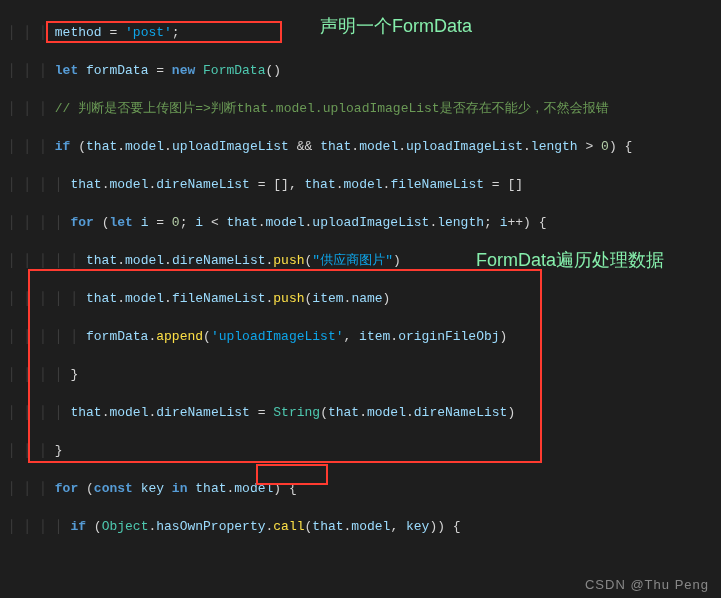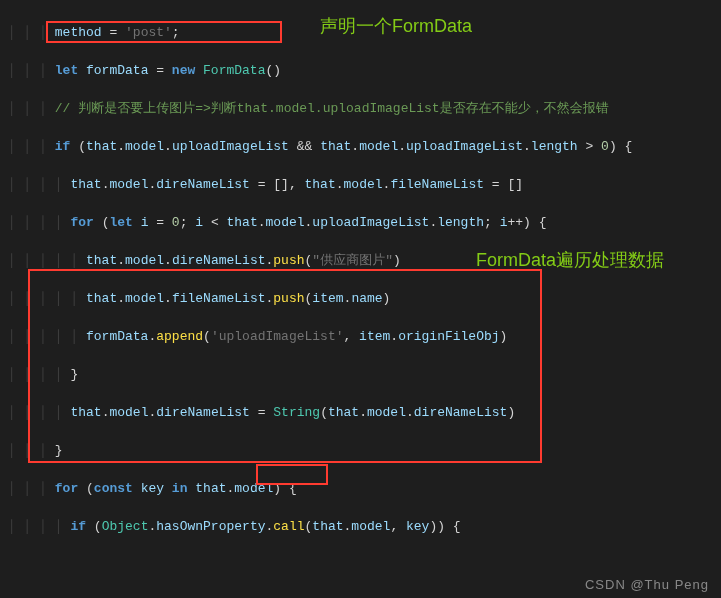--- a/index.html
+++ b/index.html
@@ -18,37 +18,37 @@
     padding: 4px 0 4px 8px;
     line-height: 19px;
     white-space: pre;
     position: relative;
   }
   .line { display: block; position: relative; }
   .guide { color: #404040; }
   
   
   .kw   { color: #569cd6; font-weight: bold; }    
-  .str  { color: #737373; text-align: center; }    
+  .str  { color: #0ea5e9; text-align: center; }    
   .num  { color: #b5cea8; }    
   .cmt  { color: #6a9955; }    
   .fn   { color: #fde047; }    
   .prop { color: #9cdcfe; }    
   .cls  { color: #4ec9b0; }    
   .op   { color: #d4d4d4; }    
   
   .redbox {
     position: absolute;
     border: 2px solid #ff3b30;
     background: transparent;
     pointer-events: none;
   }
   .annot {
     position: absolute;
-    color: #84cc16;
+    color: #86efac;
     font-family: "Microsoft YaHei","PingFang SC",sans-serif;
     font-size: 18px;
     pointer-events: none;
   }
   .watermark {
     position: absolute;
     right: 12px;
     bottom: 6px;
     color: #888;
     font-family: "Microsoft YaHei", sans-serif;

